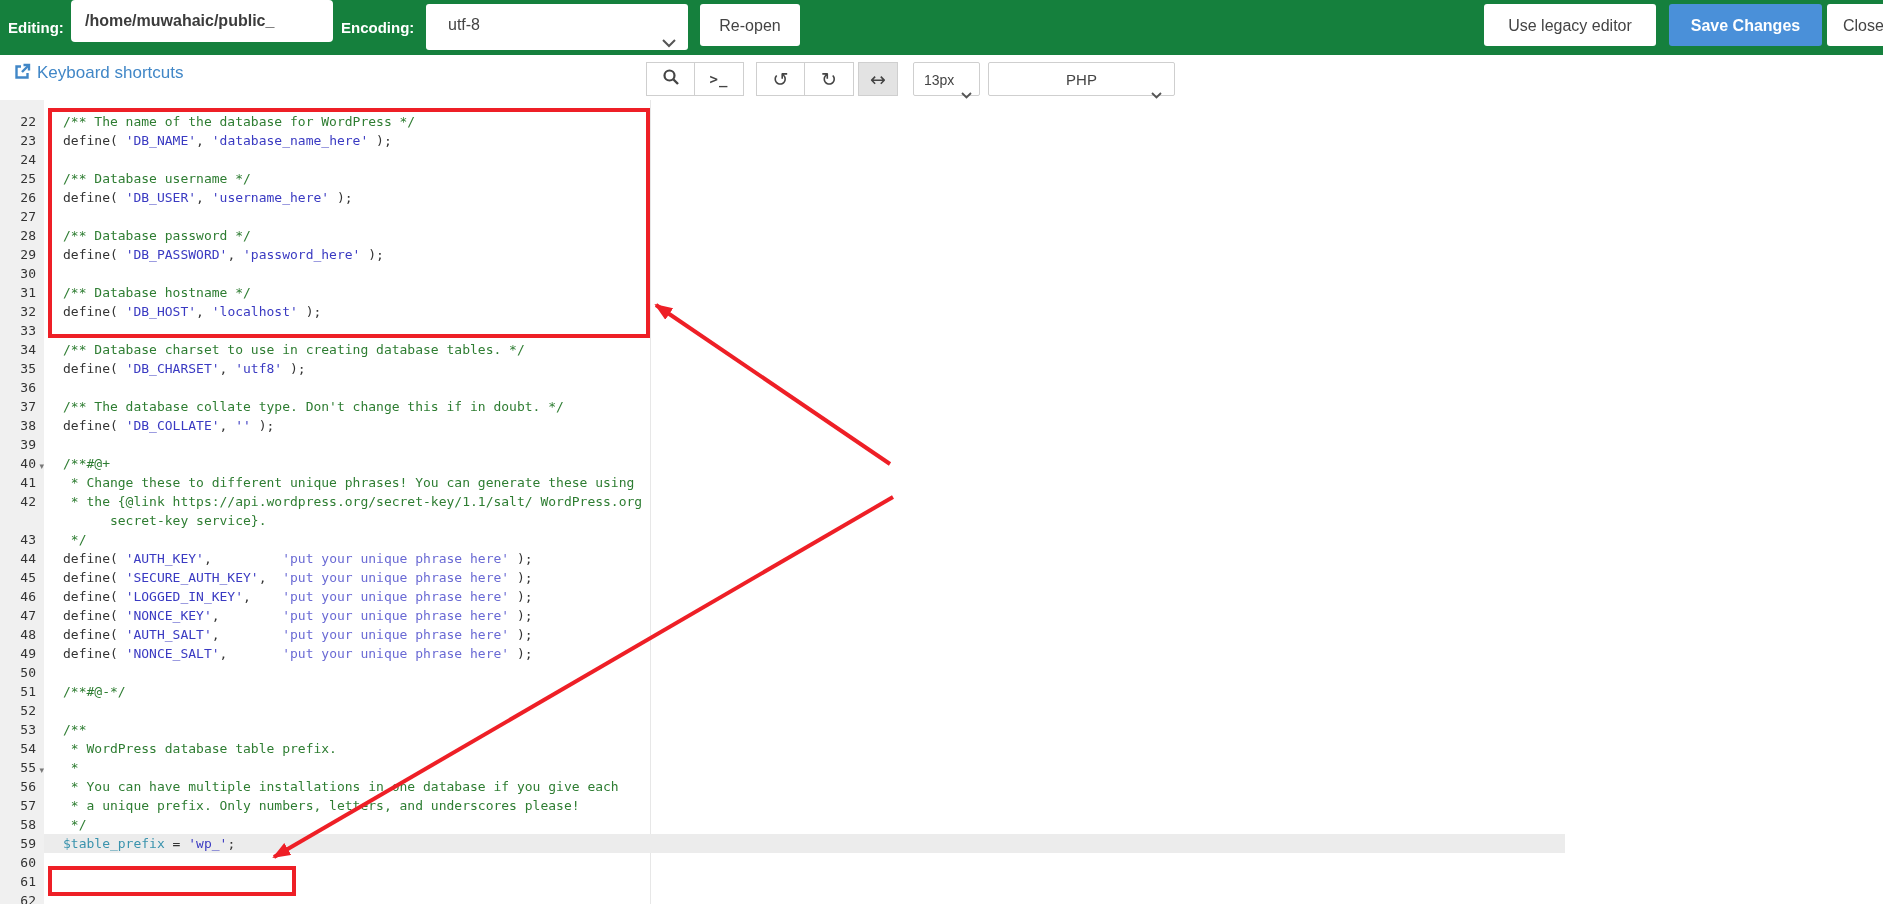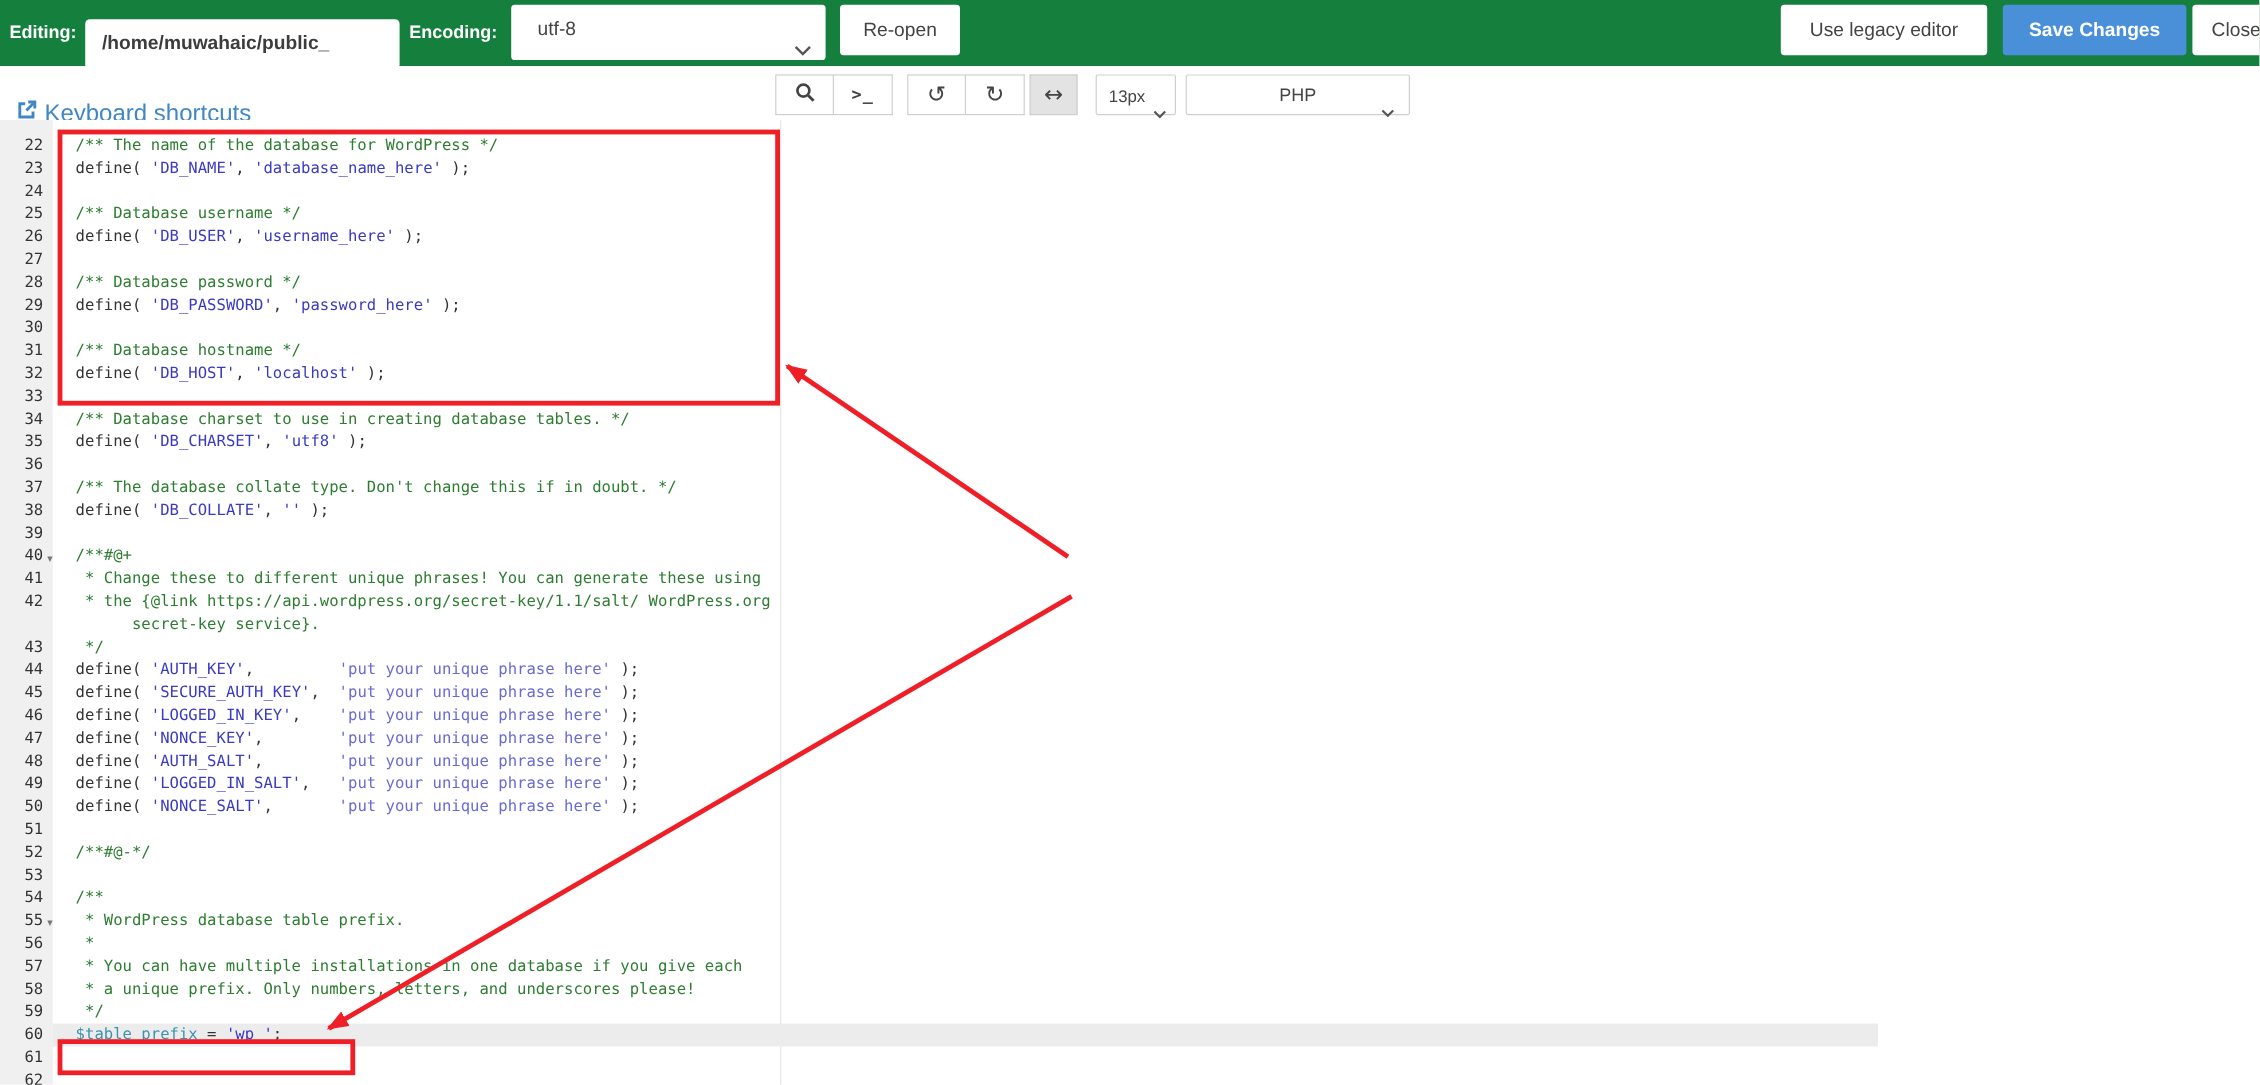--- a/index.html
+++ b/index.html
@@ -6,42 +6,42 @@
   body{
     width:1883px;height:904px;position:relative;overflow:hidden;
     background:#ffffff;font-family:"Liberation Sans",sans-serif;
   }
   
   .topbar{position:absolute;left:0;top:0;width:1883px;height:55px;background:#15803d;}
   .topbar-label{position:absolute;top:0;height:55px;line-height:55px;color:#ffffff;font-weight:bold;font-size:15px;}
   .lbl-editing{left:8px;}
   .lbl-encoding{left:341px;}
   .path-input{
-    position:absolute;left:71px;top:16px;width:262px;height:42px;background:#ffffff;border:none;
+    position:absolute;left:71px;top:0;width:262px;height:42px;background:#ffffff;border:none;
     border-radius:4px;box-sizing:border-box;padding:0 6px 0 14px;font-family:"Liberation Sans",sans-serif;
     font-size:16px;font-weight:bold;color:#3c3c3c;outline:none;
   }
   .fake-select{
     position:absolute;top:4px;height:46px;background:#ffffff;border-radius:3px;box-sizing:border-box;
     font-size:16px;color:#444;line-height:42px;cursor:pointer;
   }
   .sel-encoding{left:426px;width:262px;padding-left:22px;}
   .sel-chevron{position:absolute;right:12px;top:18px;}
   .top-btn{
     position:absolute;top:4px;height:42px;background:#ffffff;border:none;border-radius:3px;
     font-family:"Liberation Sans",sans-serif;font-size:16px;color:#444;text-align:center;line-height:42px;
     cursor:pointer;box-sizing:border-box;
   }
   .btn-reopen{left:700px;width:100px;}
   .btn-legacy{left:1484px;width:172px;}
   .btn-save{left:1669px;width:153px;background:#4a90d9;color:#ffffff;font-weight:bold;}
   .btn-close{left:1827px;width:110px;text-align:left;padding-left:16px;}
   
   .row2{position:absolute;left:0;top:55px;width:1883px;height:45px;background:#ffffff;}
-  .kb-link{position:absolute;left:13px;top:8px;display:flex;align-items:center;gap:6px;color:#4187c7;font-size:20px;cursor:pointer;text-decoration:none;margin-top:20px;}
+  .kb-link{position:absolute;left:13px;top:8px;display:flex;align-items:flex-start;gap:6px;color:#4187c7;font-size:17px;cursor:pointer;text-decoration:none;}
   .tb-group{position:absolute;top:7px;height:34px;display:flex;}
   .tb-btn{
     width:49px;height:34px;background:#ffffff;border:1px solid #cfcfcf;box-sizing:border-box;
     display:flex;align-items:center;justify-content:center;color:#444;cursor:pointer;
   }
   .tb-btn + .tb-btn{border-left:none;}
   .g1{left:646px;}
   .g2{left:756px;}
   .tb-single{position:absolute;top:7px;height:34px;box-sizing:border-box;border:1px solid #cfcfcf;
     display:flex;align-items:center;justify-content:center;color:#444;cursor:pointer;background:#fff;}
@@ -218,21 +218,20 @@
       <div class="code-row"><span style="color: rgb(46, 125, 50);">/**#@+</span></div>
       <div class="code-row"><span style="color: rgb(46, 125, 50);"> * Change these to different unique phrases! You can generate these using</span></div>
       <div class="code-row"><span style="color: rgb(46, 125, 50);"> * the {@link https://api.wordpress.org/secret-key/1.1/salt/ WordPress.org</span></div>
       <div class="code-row"><span style="color: rgb(46, 125, 50);">      secret-key service}.</span></div>
       <div class="code-row"><span style="color: rgb(46, 125, 50);"> */</span></div>
       <div class="code-row"><span style="color: rgb(51, 51, 51);">define( </span><span style="color: rgb(58, 58, 194);">'AUTH_KEY'</span><span style="color: rgb(51, 51, 51);">,         </span><span style="color: rgb(106, 106, 212);">'put your unique phrase here'</span><span style="color: rgb(51, 51, 51);"> );</span></div>
       <div class="code-row"><span style="color: rgb(51, 51, 51);">define( </span><span style="color: rgb(58, 58, 194);">'SECURE_AUTH_KEY'</span><span style="color: rgb(51, 51, 51);">,  </span><span style="color: rgb(106, 106, 212);">'put your unique phrase here'</span><span style="color: rgb(51, 51, 51);"> );</span></div>
       <div class="code-row"><span style="color: rgb(51, 51, 51);">define( </span><span style="color: rgb(58, 58, 194);">'LOGGED_IN_KEY'</span><span style="color: rgb(51, 51, 51);">,    </span><span style="color: rgb(106, 106, 212);">'put your unique phrase here'</span><span style="color: rgb(51, 51, 51);"> );</span></div>
       <div class="code-row"><span style="color: rgb(51, 51, 51);">define( </span><span style="color: rgb(58, 58, 194);">'NONCE_KEY'</span><span style="color: rgb(51, 51, 51);">,        </span><span style="color: rgb(106, 106, 212);">'put your unique phrase here'</span><span style="color: rgb(51, 51, 51);"> );</span></div>
       <div class="code-row"><span style="color: rgb(51, 51, 51);">define( </span><span style="color: rgb(58, 58, 194);">'AUTH_SALT'</span><span style="color: rgb(51, 51, 51);">,        </span><span style="color: rgb(106, 106, 212);">'put your unique phrase here'</span><span style="color: rgb(51, 51, 51);"> );</span></div>
-      <div class="code-row"><span style="color: rgb(51, 51, 51);">define( </span><span style="color: rgb(58, 58, 194);">'LOGGED_IN_SALT'</span><span style="color: rgb(51, 51, 51);">,   </span><span style="color: rgb(106, 106, 212);">'put your unique phrase here'</span><span style="color: rgb(51, 51, 51);"> );</span></div>
       <div class="code-row"><span style="color: rgb(51, 51, 51);">define( </span><span style="color: rgb(58, 58, 194);">'NONCE_SALT'</span><span style="color: rgb(51, 51, 51);">,       </span><span style="color: rgb(106, 106, 212);">'put your unique phrase here'</span><span style="color: rgb(51, 51, 51);"> );</span></div>
       <div class="code-row"></div>
       <div class="code-row"><span style="color: rgb(46, 125, 50);">/**#@-*/</span></div>
       <div class="code-row"></div>
       <div class="code-row"><span style="color: rgb(46, 125, 50);">/**</span></div>
       <div class="code-row"><span style="color: rgb(46, 125, 50);"> * WordPress database table prefix.</span></div>
       <div class="code-row"><span style="color: rgb(46, 125, 50);"> *</span></div>
       <div class="code-row"><span style="color: rgb(46, 125, 50);"> * You can have multiple installations in one database if you give each</span></div>
       <div class="code-row"><span style="color: rgb(46, 125, 50);"> * a unique prefix. Only numbers, letters, and underscores please!</span></div>
       <div class="code-row"><span style="color: rgb(46, 125, 50);"> */</span></div>

